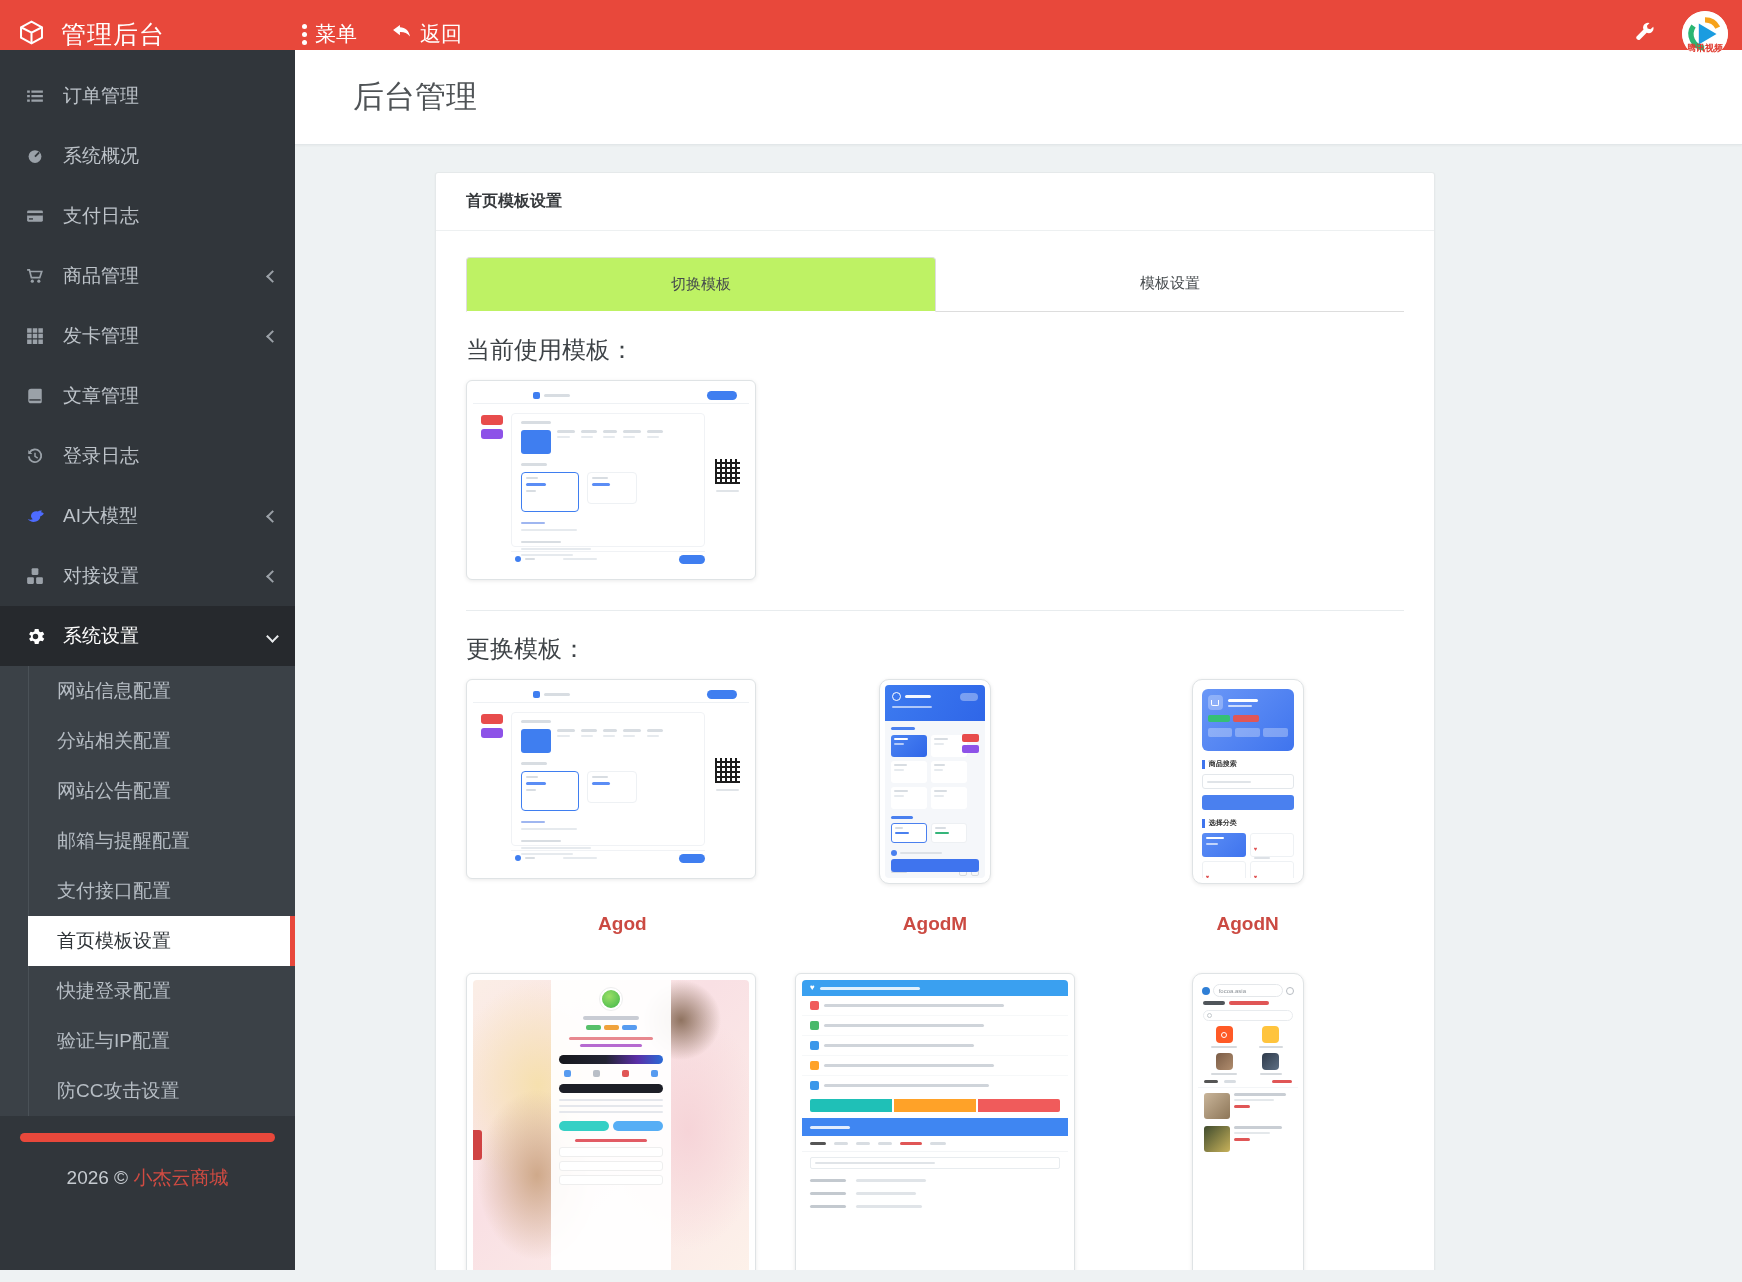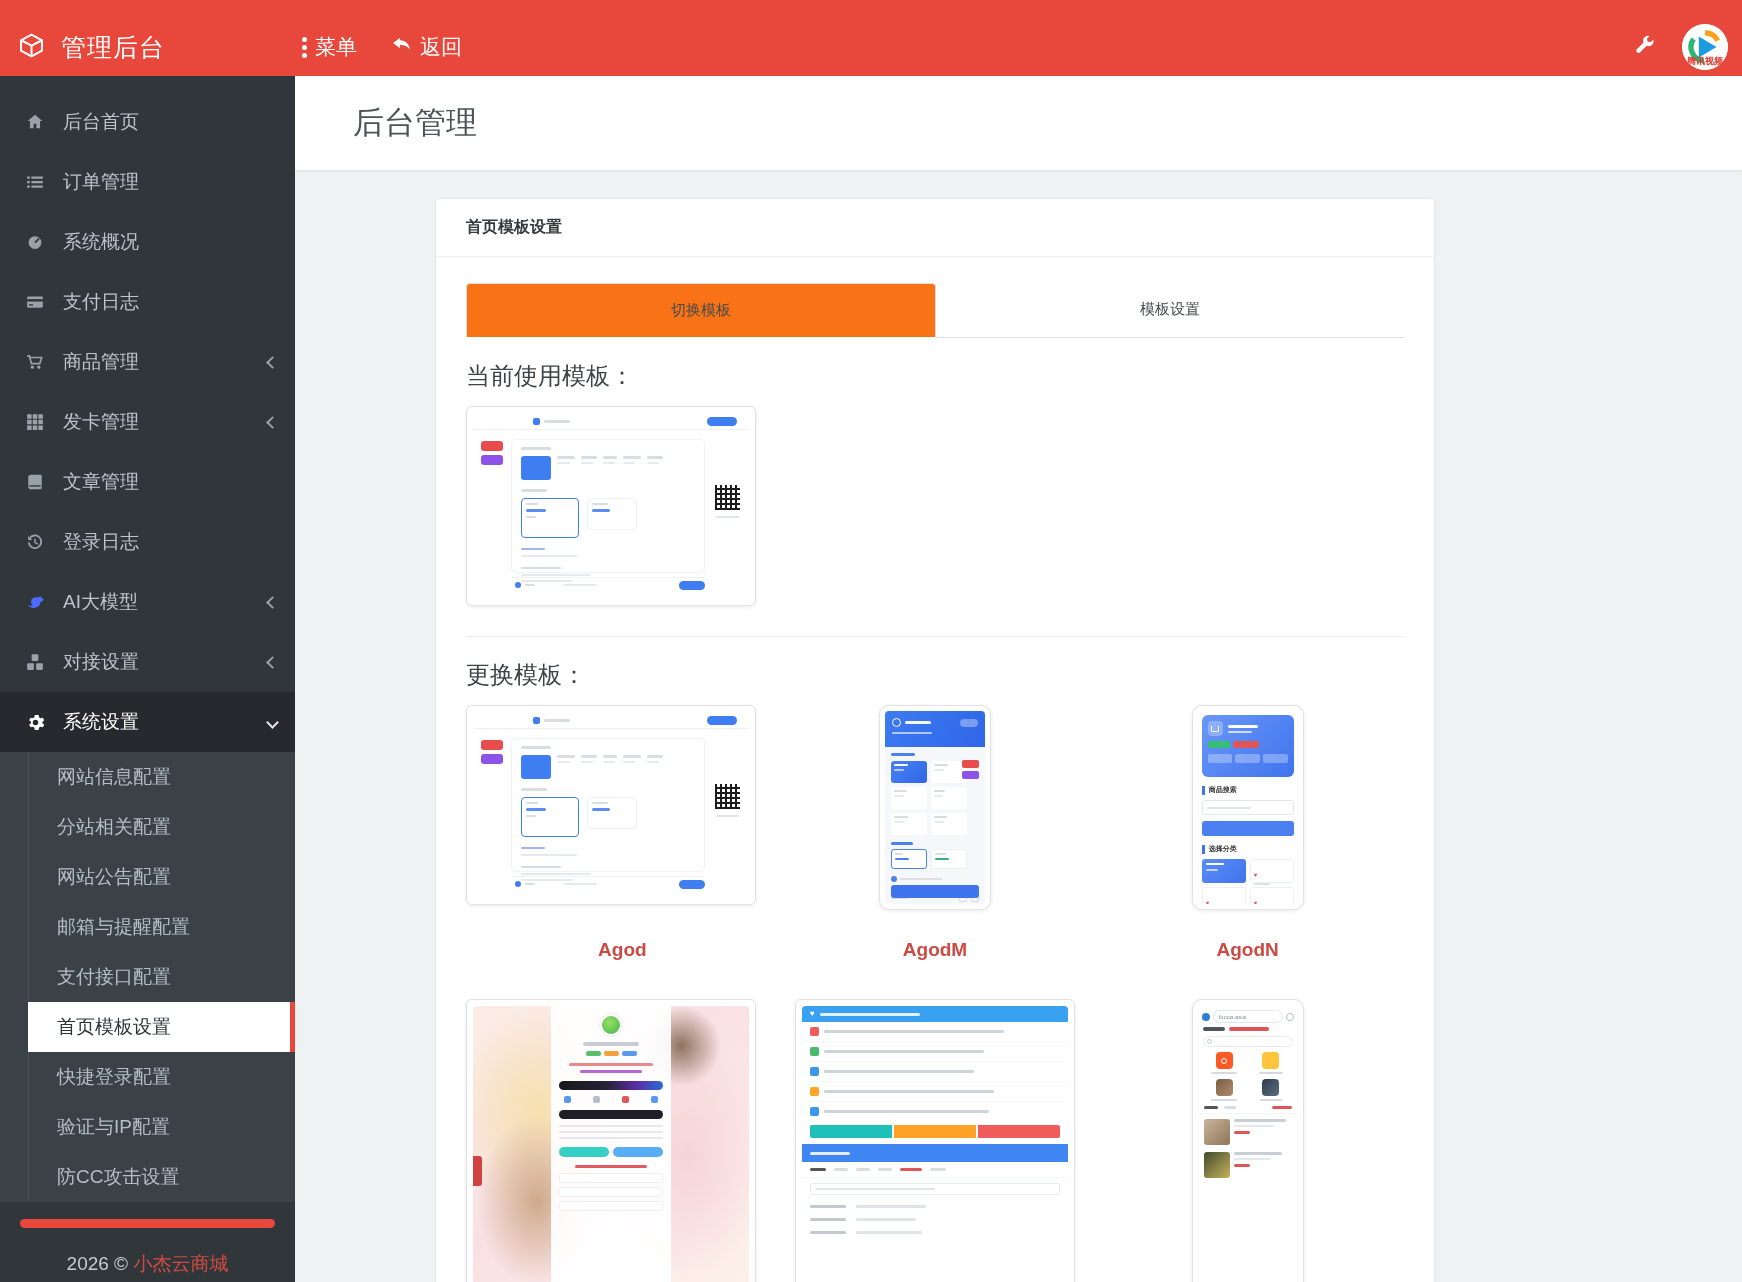--- a/index.html
+++ b/index.html
@@ -1,21 +1,21 @@
 <!DOCTYPE html>
 <html><head>
 <meta charset="utf-8">
 <style>
   * { box-sizing: border-box; margin: 0; padding: 0; }
   html,body { width:1742px; height:1282px; overflow:hidden; }
   body { font-family:"Liberation Sans","DejaVu Sans",sans-serif; background:#eef2f3; }
   .app { position:relative; width:1742px; height:1282px; }
 
   
-  .topbar { height:76px; background:#e8483b; display:flex; align-items:center; color:#fff; padding:18px 14px 0 18px; }
+  .topbar { height:50px; background:#e8483b; display:flex; align-items:center; color:#fff; padding:18px 14px 0 18px; }
   .brand { display:flex; align-items:center; gap:16px; width:262px; }
   .brand-title { font-size:25px; letter-spacing:1px; }
   .top-menu { display:flex; align-items:center; gap:34px; margin-left:22px; }
   .top-link { display:flex; align-items:center; gap:8px; font-size:21px; cursor:pointer; }
   .vdots { display:inline-block; width:5px; height:5px; border-radius:50%; background:#fff; box-shadow:0 8px 0 #fff, 0 16px 0 #fff; position:relative; top:-8px; }
   .top-right { margin-left:auto; display:flex; align-items:center; gap:26px; }
   .avatar { width:46px; height:46px; border-radius:50%; background:#fff; position:relative; overflow:hidden; flex:0 0 auto; }
   .avatar-cap { position:absolute; bottom:2px; left:0; right:0; text-align:center; font-size:9px; color:#e03a2f; font-weight:bold; }
 
   
@@ -41,21 +41,21 @@
   .page-header { height:95px; background:#fff; display:flex; align-items:center; padding-left:58px; border-bottom:1px solid #e2e7e9; box-shadow:0 1px 2px rgba(0,0,0,.04); }
   .page-title { font-size:31px; font-weight:400; color:#4f5356; }
   .content { flex:1; padding:27px 0 0 140px; overflow:hidden; }
 
   .card { width:1000px; background:#fff; border:1px solid #e5e9ea; border-radius:3px; box-shadow:0 1px 2px rgba(0,0,0,.05); }
   .card-header { padding:18px 30px; font-size:16px; font-weight:bold; color:#36393c; border-bottom:1px solid #edf0f1; }
   .card-body { padding:26px 30px 60px; }
 
   .tabs { display:flex; border-bottom:1px solid #ddd; }
   .tab { flex:1; text-align:center; padding:17px 0; font-size:15px; color:#454a4d; cursor:pointer; }
-  .tab.active { border:1px solid #ddd; border-bottom:1px solid #fff; border-radius:4px 4px 0 0; margin-bottom:-1px; background:#f97316;text-align:center; }
+  .tab.active { border:1px solid #ddd; border-bottom:1px solid #fff; border-radius:4px 4px 0 0; margin-bottom:-1px; background:#bef264;text-align:center; }
 
   .sec-heading { font-size:24px; font-weight:400; color:#3e4347; margin:22px 0 14px; }
   .cur-row { display:flex; }
   .tpl-frame { background:#fff; border:1px solid #dfe3e5; border-radius:6px; box-shadow:0 1px 4px rgba(0,0,0,.09); padding:6px; flex:0 0 auto; }
   .fr-desktop { width:290px; height:200px; }
   .fr-phone  { width:112px; height:205px; border-radius:10px; padding:5px; }
   .fr-tall   { height:340px; }
   .fr-phone.fr-tall { height:340px; }
   .cur-info { flex:1; text-align:center; padding-top:6px; }
   .tpl-name-row { font-size:19px; color:#2f3337; }
@@ -120,28 +120,20 @@
         </svg>
         <span class="avatar-cap">腾讯视频</span>
       </span>
     </div>
   </div>
 
   <div class="shell">
 
     <div class="sidebar">
 
-      <div class="side-item">
-        <span class="s-ico">
-            <svg width="18" height="18" viewBox="0 0 16 16" fill="currentColor">
-              <path d="M8 1.5 14.5 7h-2v6.5H9.2v-4H6.8v4H3.5V7h-2z"></path>
-            </svg>
-          </span>
-        <span class="s-label">后台首页</span>
-      </div>
 
       <div class="side-item">
         <span class="s-ico">
             <svg width="18" height="18" viewBox="0 0 16 16" fill="currentColor">
               <path d="M1 3h2.4v2H1zM4.8 3H15v2H4.8zM1 7h2.4v2H1zM4.8 7H15v2H4.8zM1 11h2.4v2H1zM4.8 11H15v2H4.8z"></path>
             </svg>
           </span>
         <span class="s-label">订单管理</span>
       </div>
 

